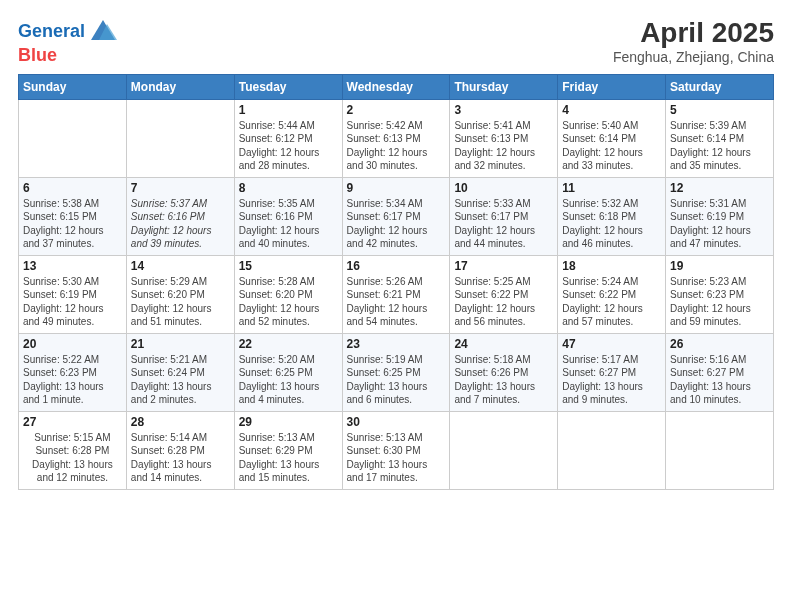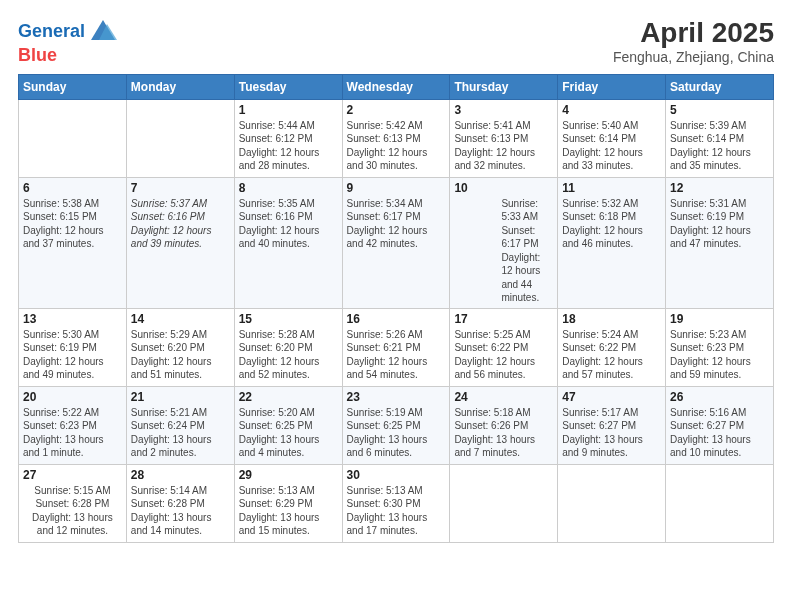--- a/index.html
+++ b/index.html
@@ -193,21 +193,21 @@
 Daylight: 12 hours and 40 minutes.</div>
           </td>
           <td>
             <span class="day-num">9</span>
             <div class="day-info" style="white-space: pre-line;">Sunrise: 5:34 AM
 Sunset: 6:17 PM
 Daylight: 12 hours and 42 minutes.</div>
           </td>
           <td>
             <span class="day-num">10</span>
-            <div class="day-info" style="white-space: pre-line; margin-left: 47px;">Sunrise: 5:33 AM
+            <div class="day-info" style="white-space: pre-line;">Sunrise: 5:33 AM
 Sunset: 6:17 PM
 Daylight: 12 hours and 44 minutes.</div>
           </td>
           <td>
             <span class="day-num">11</span>
             <div class="day-info" style="white-space: pre-line;">Sunrise: 5:32 AM
 Sunset: 6:18 PM
 Daylight: 12 hours and 46 minutes.</div>
           </td>
           <td>

